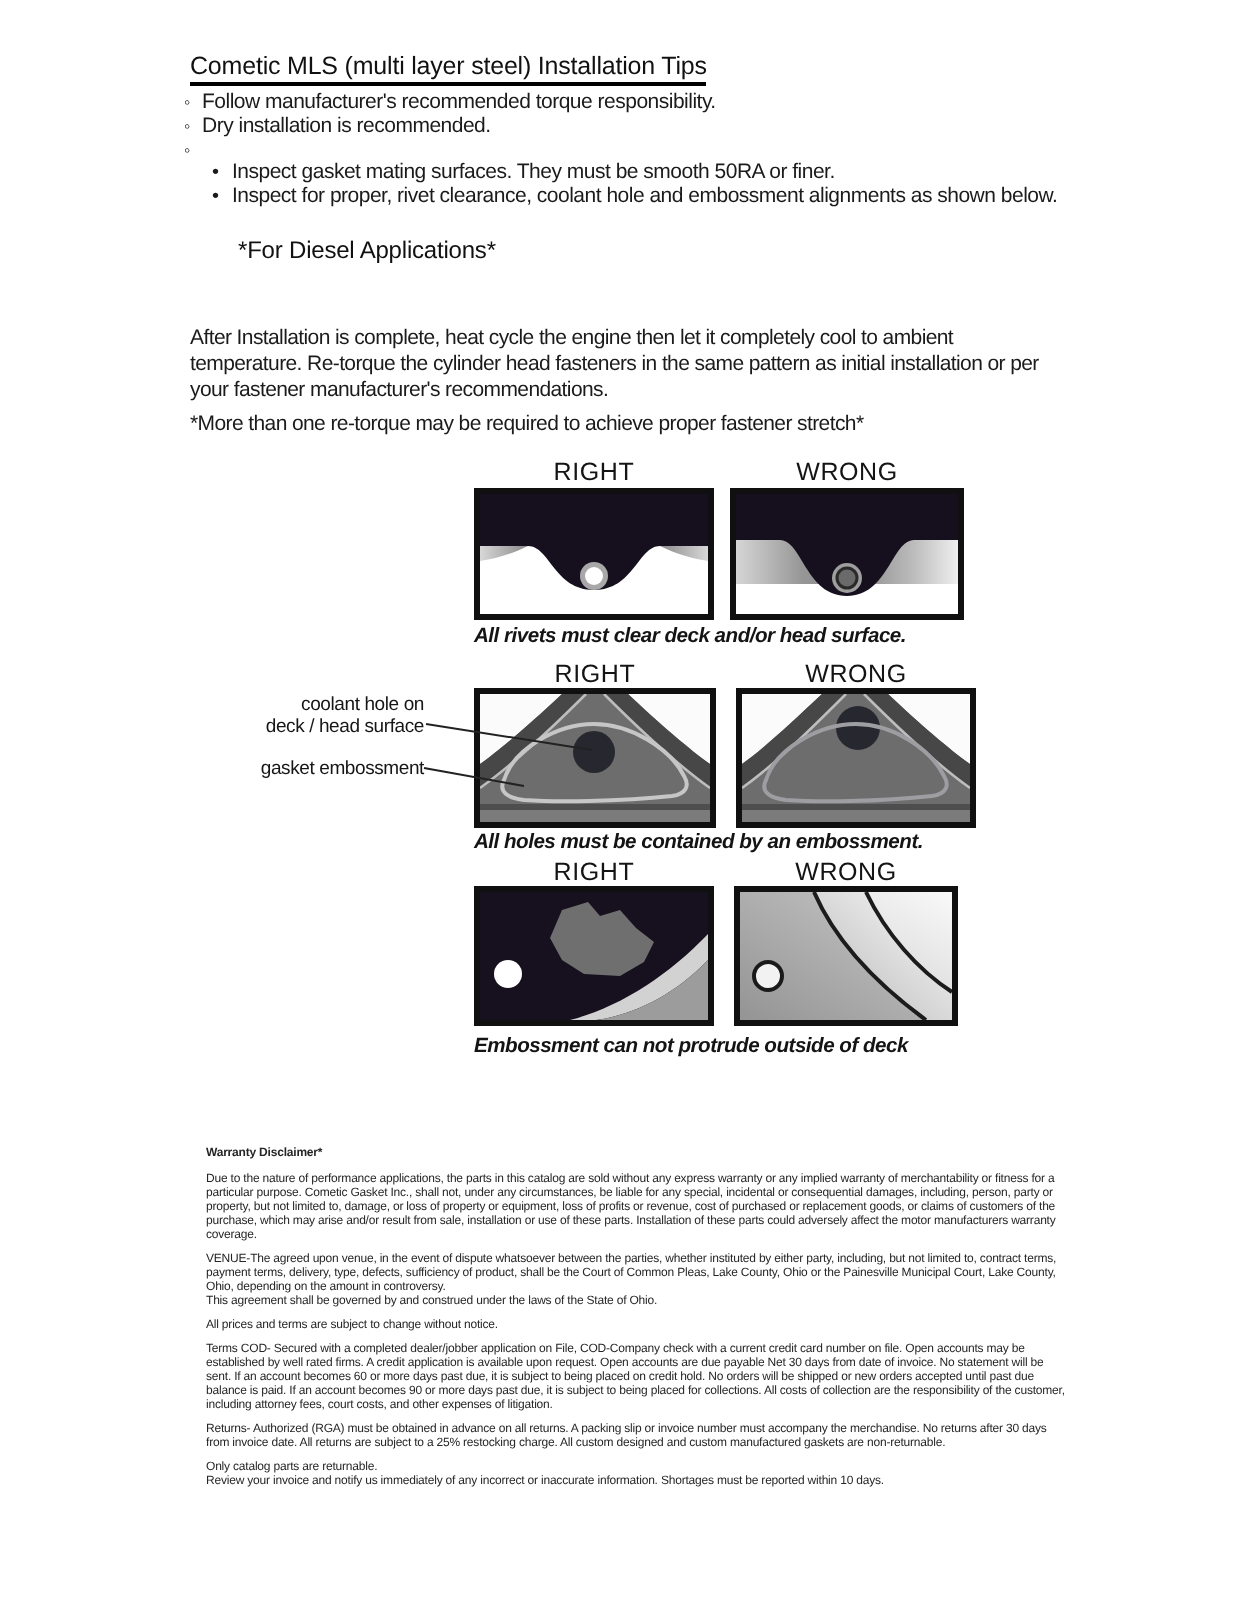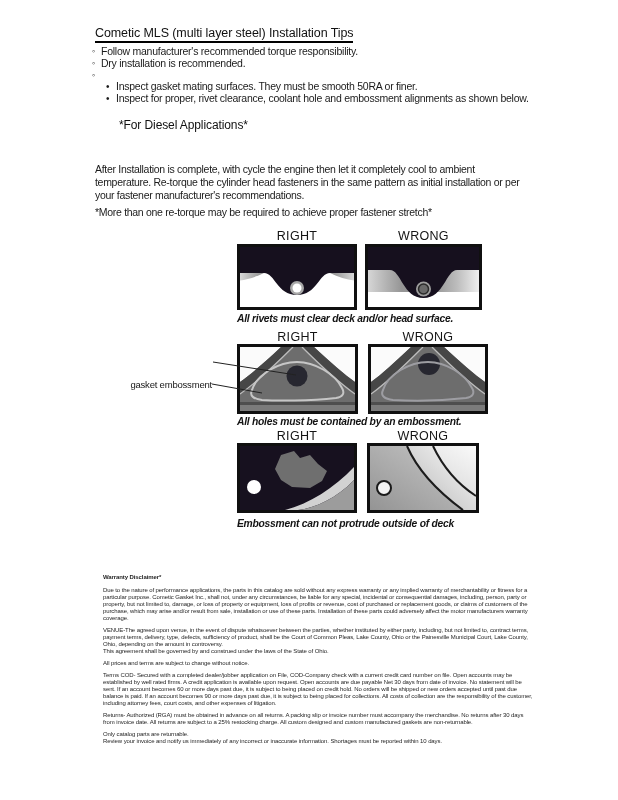--- a/index.html
+++ b/index.html
@@ -54,21 +54,21 @@
       <span class="mk">•</span>
       <span>Inspect gasket mating surfaces.  They must be smooth 50RA or finer.</span>
     </div>
     <div class="brow sub">
       <span class="mk">•</span>
       <span>Inspect for proper, rivet clearance, coolant hole and embossment alignments as shown below.</span>
     </div>
   </div>
 
   <div class="abs h2">*For Diesel Applications*</div>
-  <div class="abs para" style="top:163px;">After Installation is complete, with cycle the engine then let it completely cool to ambient temperature. Re-torque the cylinder head fasteners in the same pattern as initial installation or per your fastener manufacturer's recommendations.</div>
+  <div class="abs para" style="top:163px;">After Installation is complete, heat cycle the engine then let it completely cool to ambient temperature. Re-torque the cylinder head fasteners in the same pattern as initial installation or per your fastener manufacturer's recommendations.</div>
   <div class="abs para" style="top:206px;">*More than one re-torque may be required to achieve proper fastener stretch*</div>
 
   <div class="abs dlabel" style="left:237px;top:229px;width:120px;">RIGHT</div>
   <div class="abs dlabel" style="left:365px;top:229px;width:117px;">WRONG</div>
 
   <div class="panel" style="left:237px;top:244px;width:120px;height:66px;">
     <svg viewBox="0 0 120 66">
       <defs>
         <linearGradient id="r1ra" x1="0" y1="0" x2="1" y2="0">
             <stop offset="0" stop-color="#d8d8d8"></stop>
@@ -108,20 +108,24 @@
       <circle cx="58.5" cy="45" r="5" fill="#6a6a6a" stroke="#2a2a2a" stroke-width="1.5"></circle>
       <rect x="1.5" y="1.5" width="114" height="63" fill="none" stroke="#101010" stroke-width="3"></rect>
     </svg>
   </div>
 
   <div class="abs caption" style="left:237px;top:313px;">All rivets must clear deck and/or head surface.</div>
 
   <div class="abs dlabel" style="left:237px;top:330px;width:121px;">RIGHT</div>
   <div class="abs dlabel" style="left:368px;top:330px;width:120px;">WRONG</div>
 
+  <div class="abs callout" style="left:100px;top:347px;width:112px;">
+    <div>coolant hole on</div>
+    <div>deck / head surface</div>
+  </div>
   <div class="abs callout" style="left:100px;top:379px;width:112px;">gasket embossment</div>
 
   <div class="panel" style="left:237px;top:344px;width:121px;height:70px;">
     <svg viewBox="0 0 121 70">
       <rect x="1.5" y="1.5" width="118" height="67" fill="#6d6d6d"></rect>
       <path d="M3,3 H44 C28,18 13,31 3,38 Z" fill="#fbfbfb"></path>
       <path d="M44,3 C28,18 13,31 3,38 L3,50 C20,38 41,18 56,3 Z" fill="#474747"></path>
       <path d="M3,50 C20,38 41,18 56,3" stroke="#bdbdbd" stroke-width="1.3" fill="none"></path>
       <path d="M118,3 H77 C93,18 108,31 118,38 Z" fill="#fbfbfb"></path>
       <path d="M77,3 C93,18 108,31 118,38 L118,50 C101,38 80,18 65,3 Z" fill="#474747"></path>

